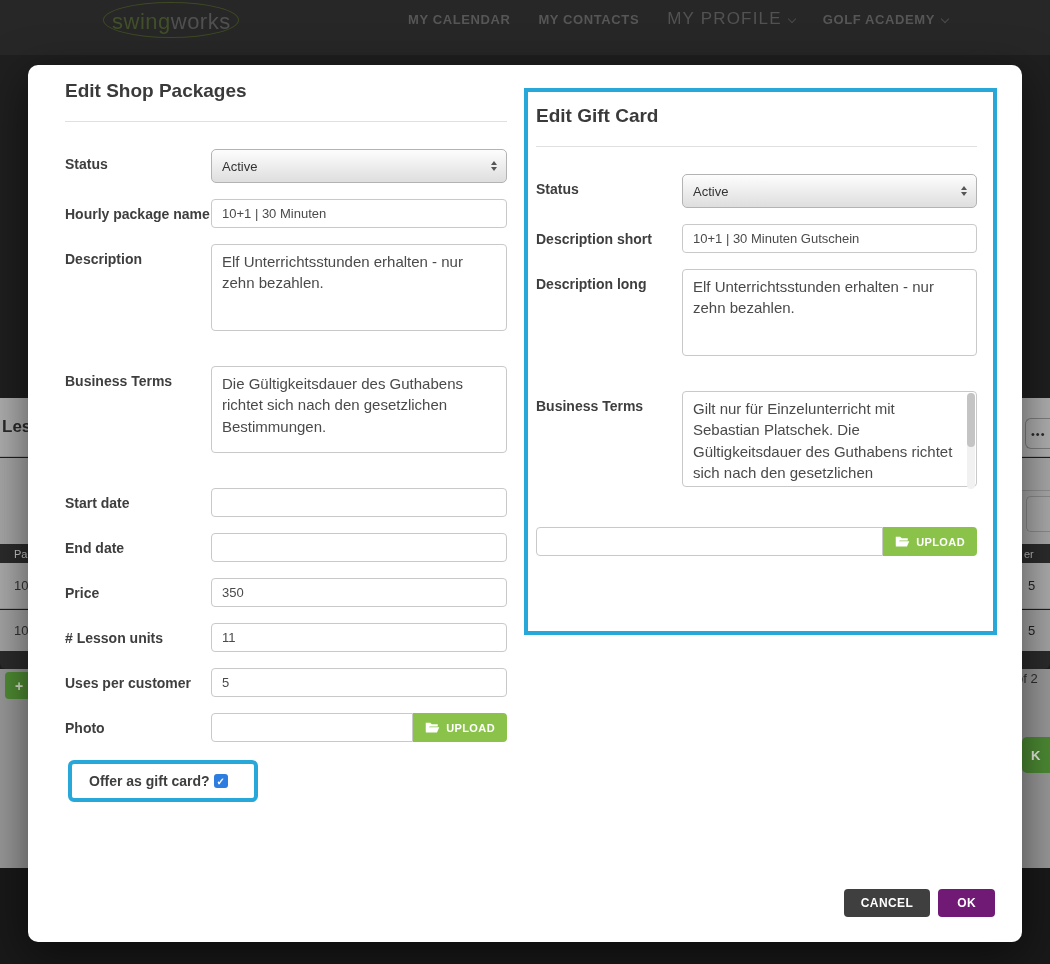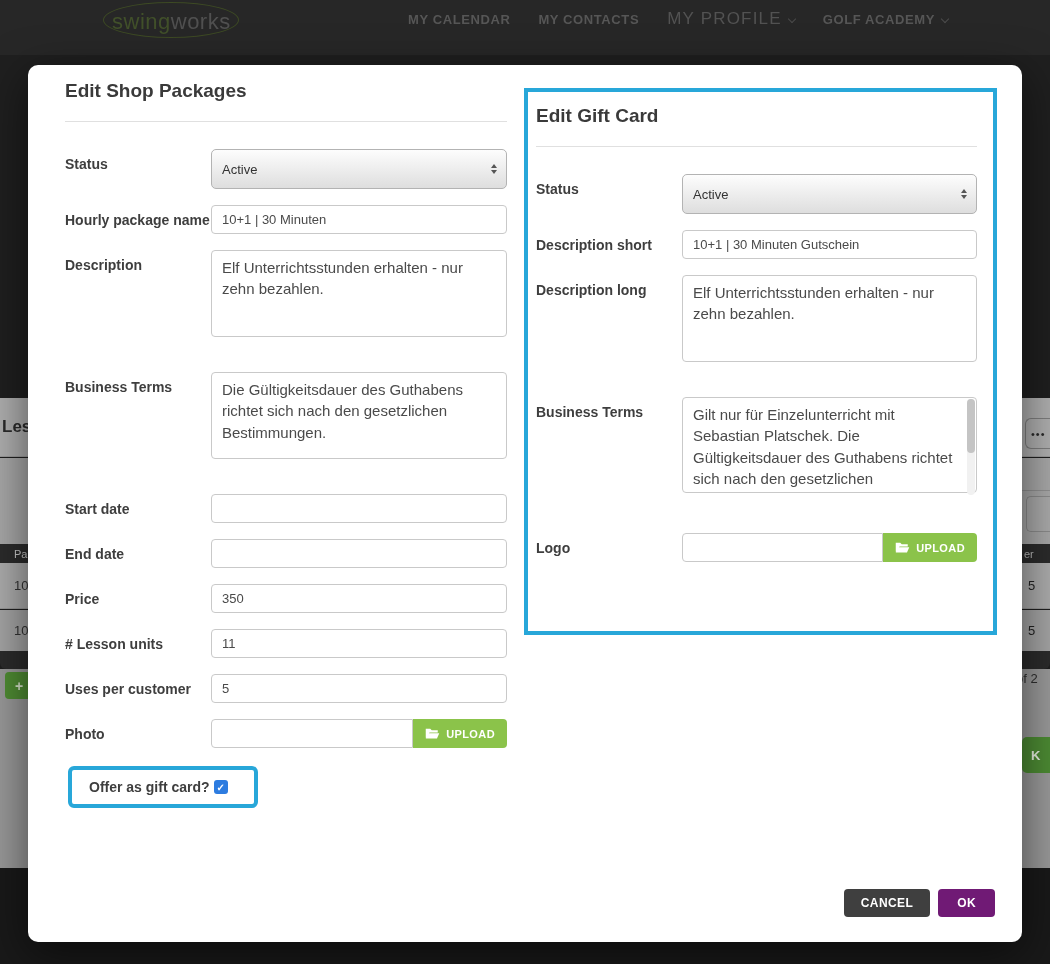--- a/index.html
+++ b/index.html
@@ -68,21 +68,21 @@
   .row.mb-lg { margin-bottom:35px; }
   .lbl { width:146px; flex:none; font-size:14px; font-weight:bold; color:#3e3e3e; padding-top:6px; line-height:1.3; }
   .ctl { flex:1; min-width:0; display:flex; }
 
   .txt-input { width:100%; height:29px; border:1px solid #c9c9c9; border-radius:4px; padding:0 10px;
                font-size:13px; color:#4a4a4a; font-family:"Liberation Sans",sans-serif; background:#fff; outline:none; }
   .txt-area  { width:100%; border:1px solid #c9c9c9; border-radius:4px; padding:6px 10px; resize:none;
                font-size:15px; line-height:1.42; color:#4a4a4a; font-family:"Liberation Sans",sans-serif; outline:none; overflow:hidden; }
   .h87 { height:87px; } .h96 { height:96px; }
 
-  .select { width:100%; height:40px; border:1px solid #b3b3b3; border-radius:5px;
+  .select { width:100%; height:34px; border:1px solid #b3b3b3; border-radius:5px;
             background:linear-gradient(#fdfdfd,#dedede); display:flex; align-items:center;
             padding:0 24px 0 10px; position:relative; cursor:pointer; }
   .select .sel-val { font-size:13px; color:#333; }
   .spinner { position:absolute; right:9px; top:50%; transform:translateY(-50%); display:flex; flex-direction:column; gap:2px; }
   .spinner i { display:block; width:0; height:0; border-left:3.5px solid transparent; border-right:3.5px solid transparent; }
   .spinner .up { border-bottom:4px solid #555; }
   .spinner .dn { border-top:4px solid #555; }
 
   .upload-group .txt-input { border-radius:4px 0 0 4px; }
   .upload-btn { flex:none; height:29px; background:#8bc34a; border:none; border-radius:0 4px 4px 0;
@@ -289,21 +289,20 @@
           <div class="scroll-wrap">
             <textarea class="txt-area h96" style="padding-right: 18px;">Gilt nur für Einzelunterricht mit Sebastian Platschek. Die Gültigkeitsdauer des Guthabens richtet sich nach den gesetzlichen Bestimmungen.</textarea>
             <div class="fake-scrollbar">
                 <div class="fake-thumb"></div>
               </div>
           </div>
         </div>
       </div>
 
       <div class="row">
-        <div class="lbl">Logo</div>
         <div class="ctl upload-group">
           <input class="txt-input" value="" style="">
           <button class="upload-btn">
             <svg class="folder-svg" viewBox="0 0 20 16">
                 <path d="M1 1h6l2 2h8v3H6L3 13H1z" fill="#fff"></path>
                 <path d="M4 7h15l-3 7H1z" fill="#fff"></path>
               </svg>
             <span>UPLOAD</span>
           </button>
         </div>

